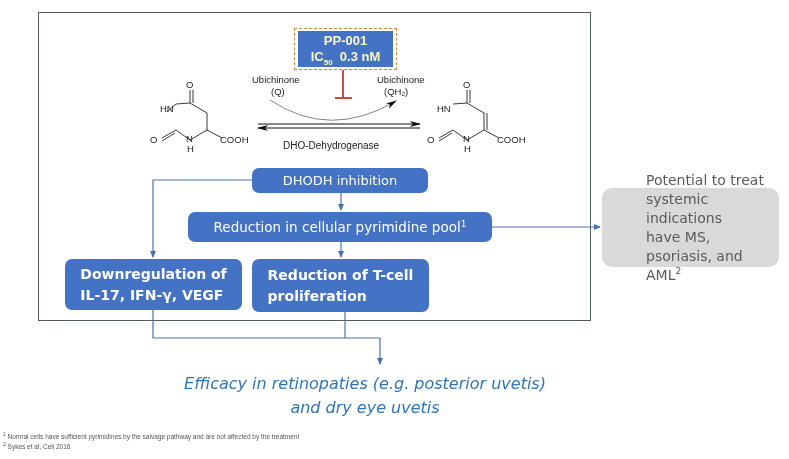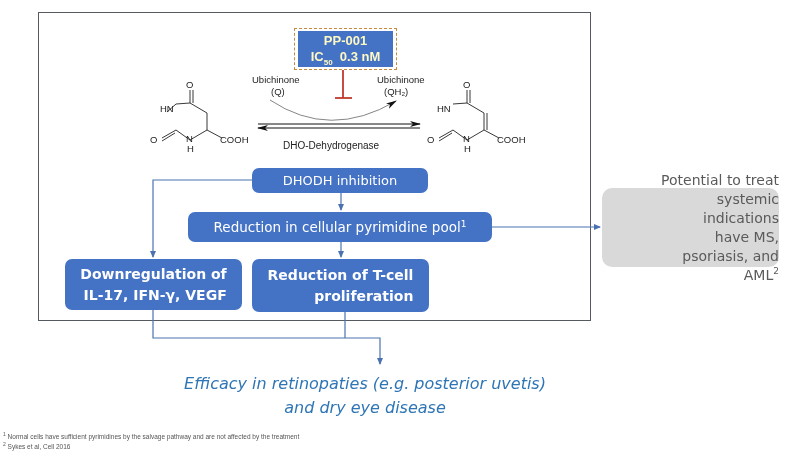--- a/index.html
+++ b/index.html
@@ -1,20 +1,20 @@
 <!DOCTYPE html>
 <html><head>
 <meta charset="utf-8">
 <style>
   html, body { margin:0; padding:0; background:#ffffff; }
   body { width:789px; height:459px; position:relative; overflow:hidden; font-family:"Liberation Sans", sans-serif; }
   .abs { position:absolute; }
   #frame { left:38px; top:12px; width:553px; height:309px; border:1.5px solid #555a60; box-sizing:border-box; }
   #wires { left:0; top:0; width:789px; height:459px; }
-  .box { position:absolute; background:#4472c4; color:#ffffff; border-radius:7px; display:flex; align-items:center; justify-content:center; text-align:right; box-sizing:border-box; font-family:"DejaVu Sans", sans-serif; }
+  .box { position:absolute; background:#4472c4; color:#ffffff; border-radius:7px; display:flex; align-items:center; justify-content:center; text-align:left; box-sizing:border-box; font-family:"DejaVu Sans", sans-serif; }
   .box sup { font-size:9px; vertical-align:super; line-height:0; }
   #dhodh { left:252px; top:168px; width:176px; height:25px; font-size:13px; }
   #pool { left:188px; top:212px; width:304px; height:30px; font-size:13.5px; }
   #downreg { left:65px; top:259px; width:177px; height:51px; font-size:14px; font-weight:bold; line-height:21px; }
   #tcell { left:252px; top:259px; width:177px; height:53px; font-size:14px; font-weight:bold; line-height:21px; }
   #potential { left:602px; top:188px; width:177px; height:79px; background:#d9d9d9; color:#5a5a5a; font-size:14px; line-height:19px; border-radius:10px; font-family:"DejaVu Sans", sans-serif; font-weight:normal;padding-left:44px; }
   #pp-frame { left:294px; top:28px; width:103px; height:42px; border:1px dashed #c7883f; box-sizing:border-box; }
   #pp-box { left:298px; top:31px; width:95px; height:36px; background:#4472c4; color:#fef9c3; font-weight:bold; font-size:13px; line-height:16px; text-align:center; padding-top:2px; box-sizing:border-box; }
   #pp-box sub { font-size:8px; }
   .chem { font-size:9.5px; color:#222; font-family:"Liberation Sans", sans-serif; }
@@ -131,17 +131,17 @@
     <div>
   <div>Potential to treat</div>
   <div>systemic indications</div>
   <div>have MS, psoriasis, and</div>
   <div><span>AML</span><sup>2</sup></div>
 </div>
   </div>
 
 <div id="efficacy" class="abs">
   <div>Efficacy in retinopaties (e.g. posterior uvetis)</div>
-  <div>and dry eye disease</div>
+  <div>and dry eye uvetis</div>
 </div>
 
 <div class="abs fn" style="top:431px;"><sup>1</sup> <span>Normal cells have sufficient pyrimidines by the salvage pathway and are not affected by the treatment</span></div>
 <div class="abs fn" style="top:441px;"><sup>2</sup> <span>Sykes et al, Cell 2016</span></div>
 
 </body></html>

